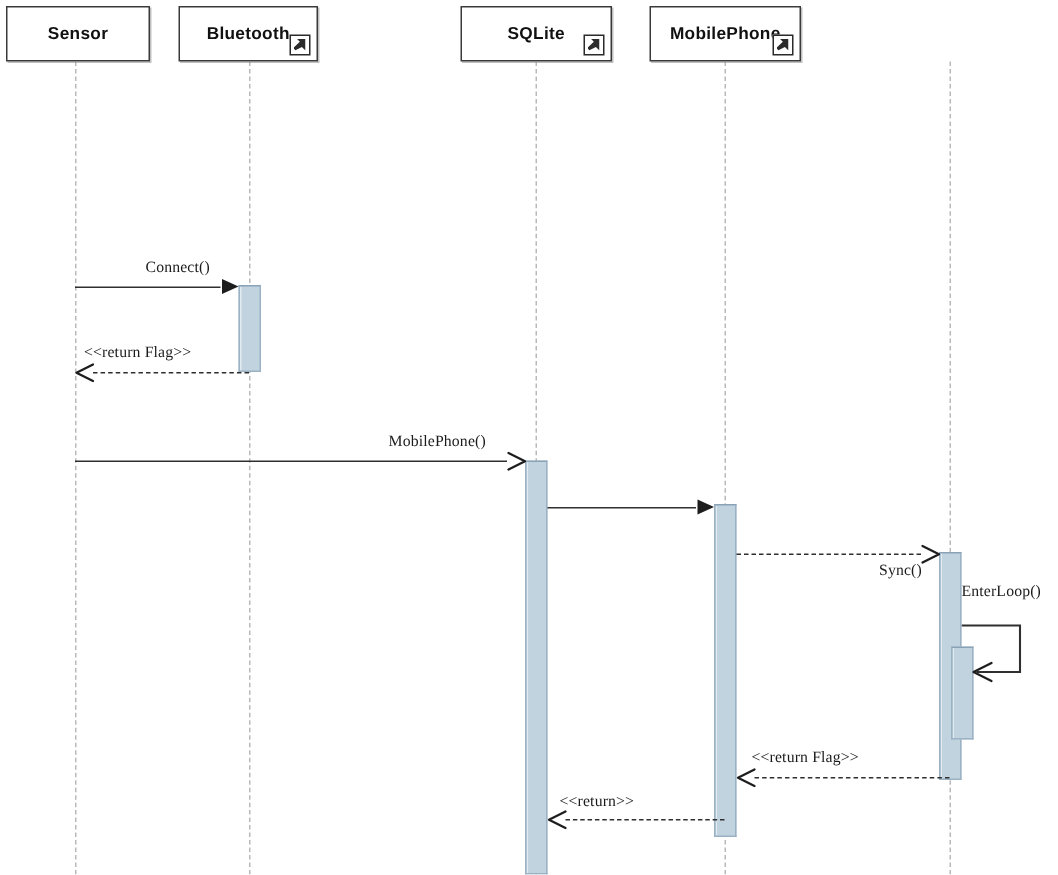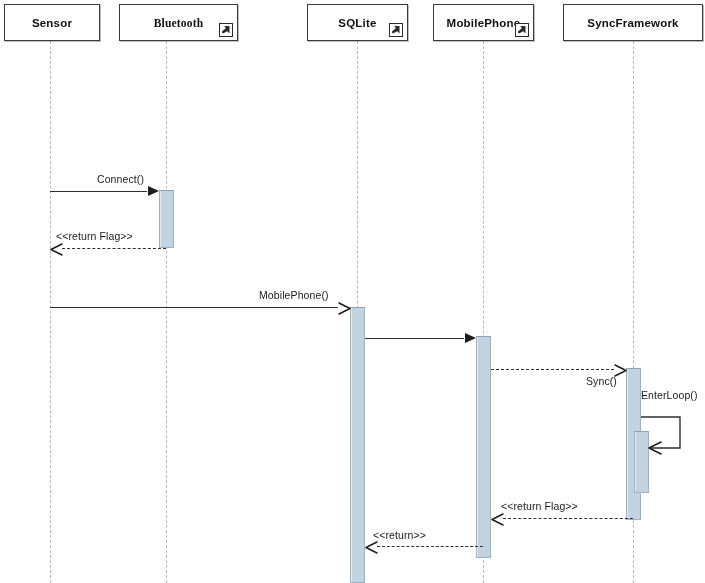--- a/index.html
+++ b/index.html
@@ -73,60 +73,58 @@
     border-left:11px solid #1d1d1d;
   }
   
   .ah-open{position:absolute;}
   .msg-label{
     position:absolute;
     font-size:10.5px;
     color:#1b1b1b;
     white-space:nowrap;
     letter-spacing:0.1px;
+    font-family:Liberation Serif, serif;
   }
   .selfloop{position:absolute;}
 </style>
 </head>
 <body>
 
 <div id="canvas">
     <div class="lifeline" style="left: 50px; top: 41px; height: 542px;"></div>
     <div class="lifeline" style="left: 166px; top: 41px; height: 542px;"></div>
     <div class="lifeline" style="left: 357px; top: 41px; height: 542px;"></div>
     <div class="lifeline" style="left: 483px; top: 41px; height: 542px;"></div>
     <div class="lifeline" style="left: 633px; top: 41px; height: 542px;"></div>
     <div class="activation" style="left: 159px; top: 190px; width: 15px; height: 58px;"></div>
     <div class="activation" style="left: 350px; top: 307px; width: 15px; height: 276px;"></div>
     <div class="activation" style="left: 476px; top: 336px; width: 15px; height: 222px;"></div>
     <div class="activation" style="left: 626px; top: 368px; width: 15px; height: 152px;"></div>
     <div class="activation" style="left: 634px; top: 431px; width: 15px; height: 62px;"></div>
     <div class="lifeline-box" style="left: 4px; top: 4px; width: 96px; height: 37px;">
       <span class="lbl">Sensor</span>
     </div>
-    <div class="lifeline-box" style="left: 119px; top: 4px; width: 119px; height: 37px; font-family: Liberation Serif, serif;">
+    <div class="lifeline-box" style="left: 119px; top: 4px; width: 93px; height: 37px;">
       <span class="lbl">Bluetooth</span>
       <span class="reficon">
         <span class="arrow"></span>
       </span>
     </div>
     <div class="lifeline-box" style="left: 307px; top: 4px; width: 101px; height: 37px;">
       <span class="lbl">SQLite</span>
       <span class="reficon">
         <span class="arrow"></span>
       </span>
     </div>
     <div class="lifeline-box" style="left: 433px; top: 4px; width: 101px; height: 37px;">
       <span class="lbl">MobilePhone</span>
       <span class="reficon">
         <span class="arrow"></span>
       </span>
-    </div>
-    <div class="lifeline-box" style="left: 563px; top: 4px; width: 140px; height: 37px;">
-      <span class="lbl">SyncFramework</span>
     </div>
     <div class="msg-line" style="left: 50px; top: 191px; width: 97px;"></div>
     <div class="arrowhead ah-solid-r" style="left: 148px; top: 186px;"></div>
     <div class="msg-label" style="left: 97px; top: 173px;">Connect()</div>
     <div class="msg-line dashed" style="left: 62px; top: 248px; width: 104px;"></div>
     <div class="ah-open" style="left: 50px; top: 241.5px;"><svg width="13" height="13" viewBox="0 0 13 13">
         <path d="M12,1 L1,6.5 L12,12" fill="none" stroke="#1d1d1d" stroke-width="1.5" stroke-linecap="round" stroke-linejoin="round"></path>
       </svg></div>
     <div class="msg-label" style="left: 56px; top: 230px;">&lt;&lt;return Flag&gt;&gt;</div>
     <div class="msg-line" style="left: 50px; top: 307px; width: 288px;"></div>

